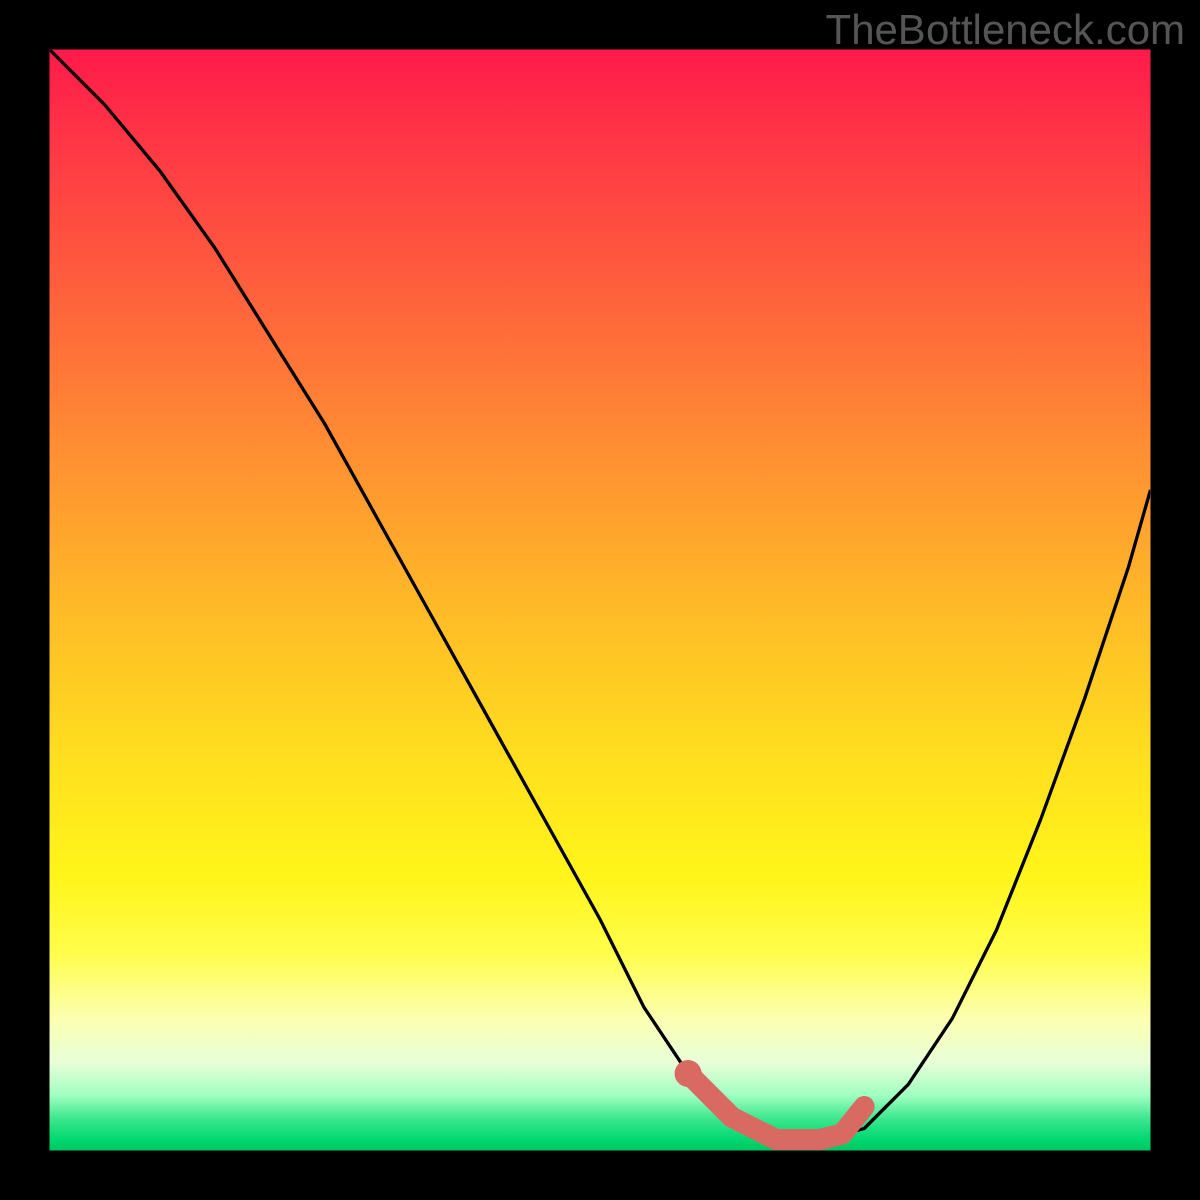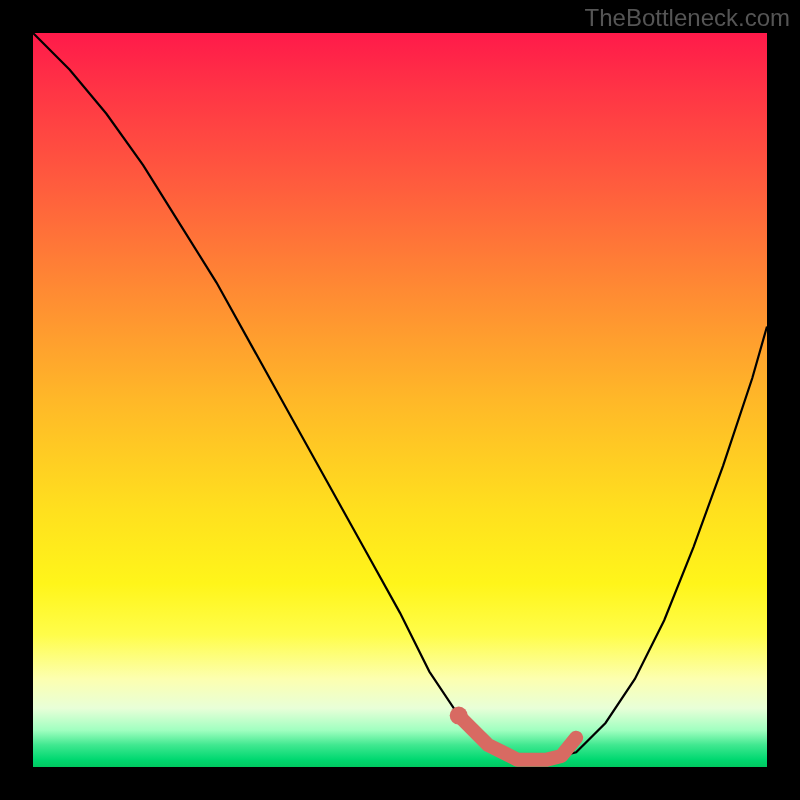--- a/index.html
+++ b/index.html
@@ -14,21 +14,21 @@
   .container {
     position: relative;
     width: 800px;
     height: 800px;
   }
   .attribution {
     position: absolute;
     top: 4px;
     right: 10px;
     color: #555;
-    font-size: 24px;
+    font-size: 28px;
     font-weight: 500;
     z-index: 10;
   }
   .plot-area {
     position: absolute;
     left: 33px;
     top: 33px;
     width: 734px;
     height: 734px;
   }

